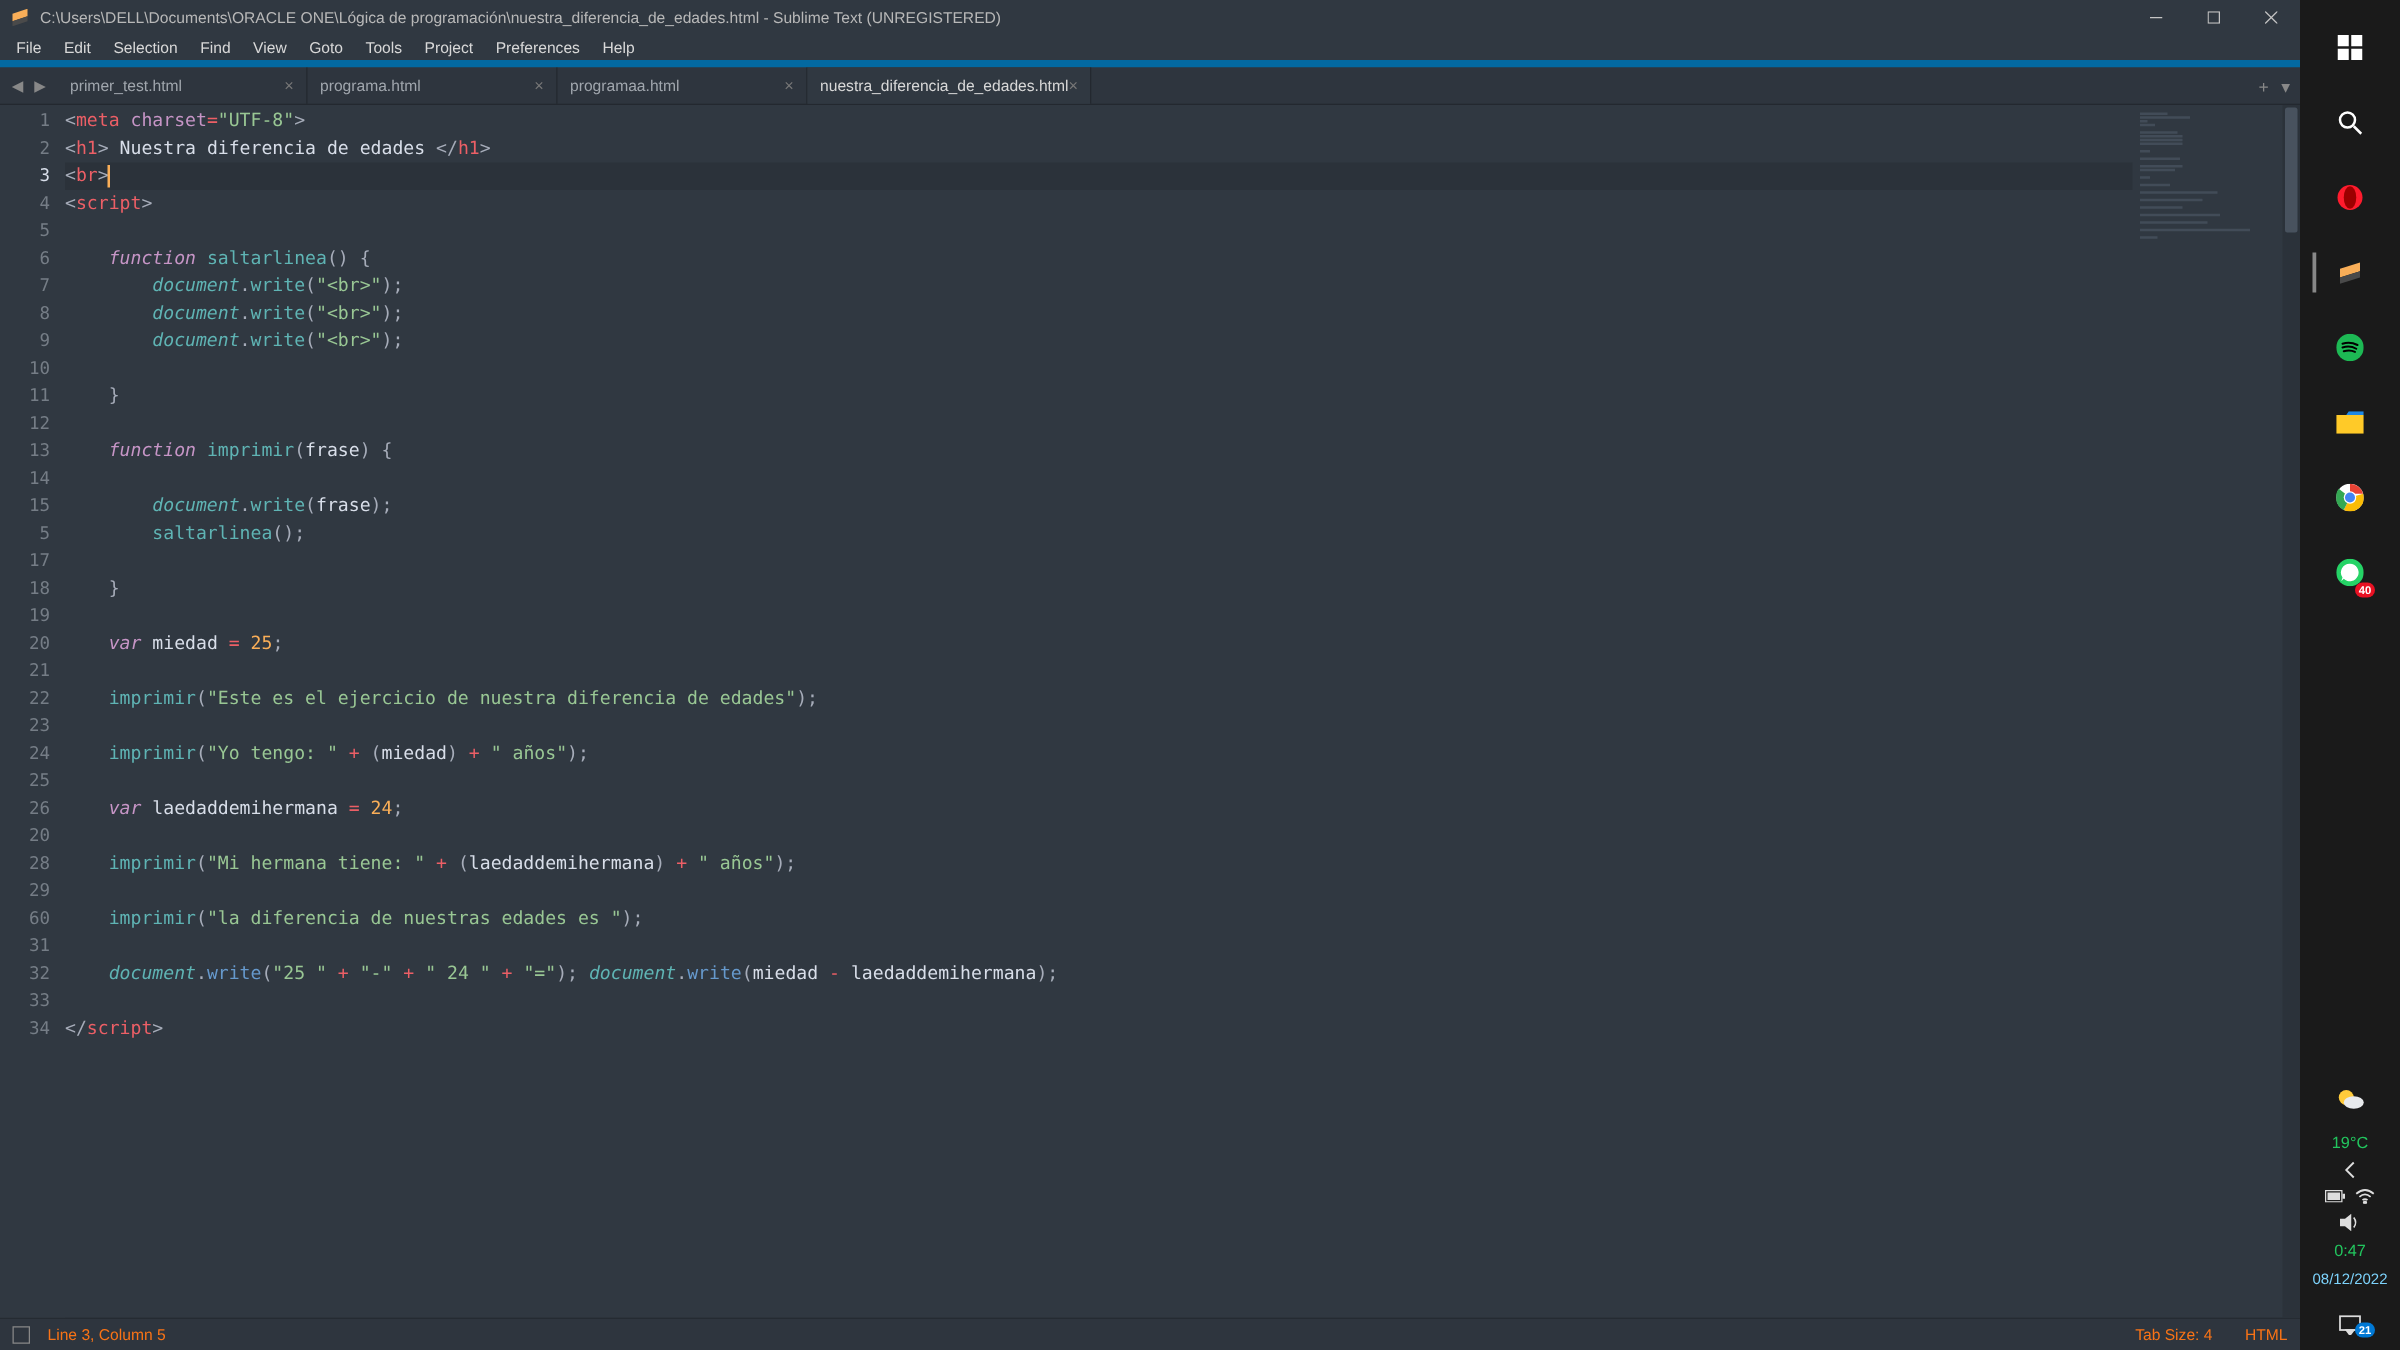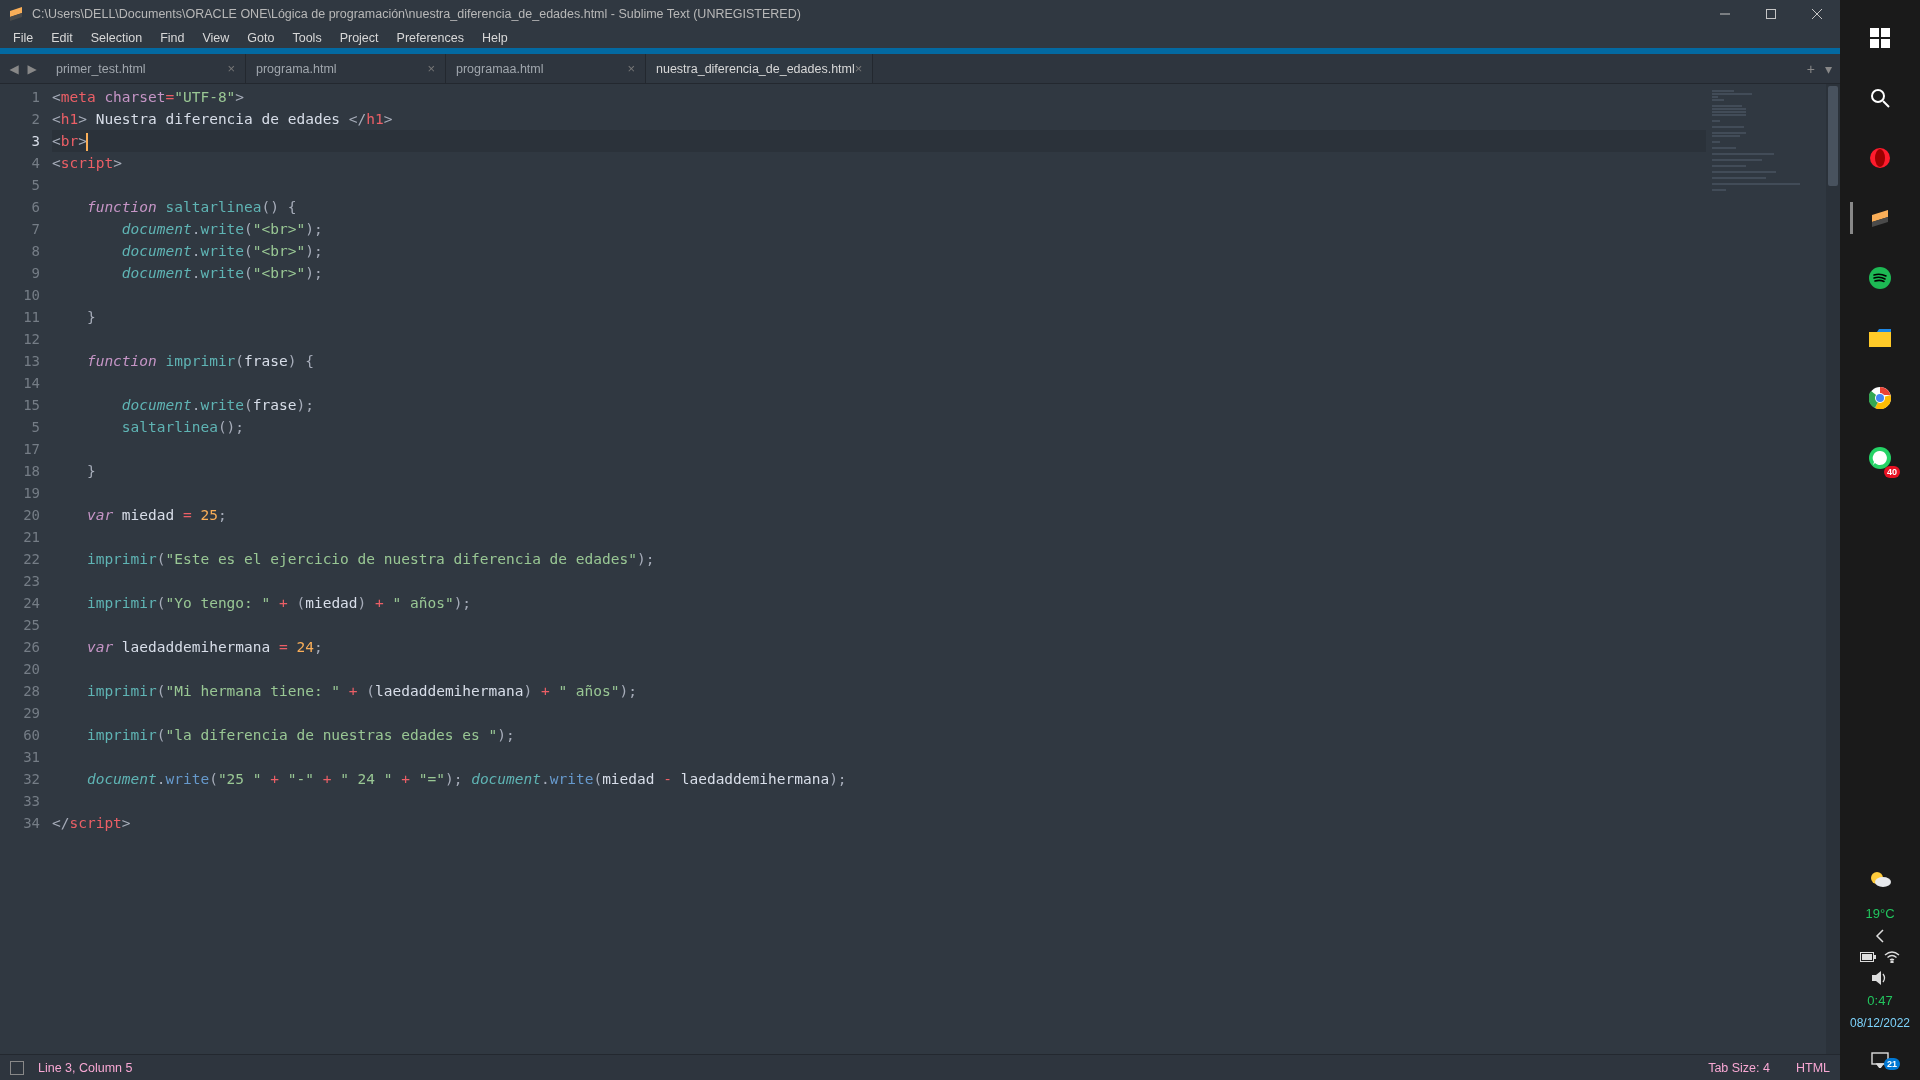--- a/index.html
+++ b/index.html
@@ -196,21 +196,21 @@
   background: #48525e;
   border-radius: 2px;
 }
 
 .statusbar {
   height: 26px;
   background: #2e353e;
   border-top: 1px solid #23282f;
   display: flex;
   align-items: center;
-  color: #f9a8d4;
+  color: #f97316;
   font-size: 12.5px;
   padding: 0 10px;
 }
 .status-icon {
   width: 14px;
   height: 14px;
   border: 1px solid #888;
   margin-right: 14px;
 }
 .status-left { flex: 1; }

